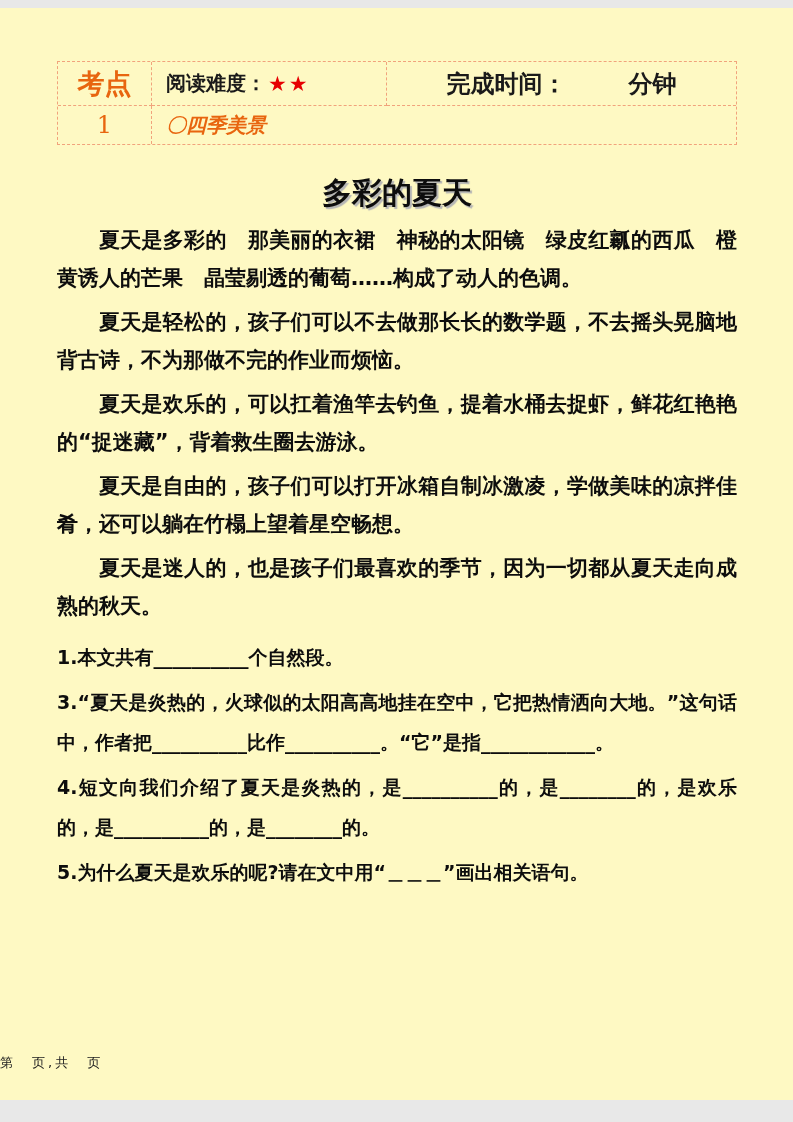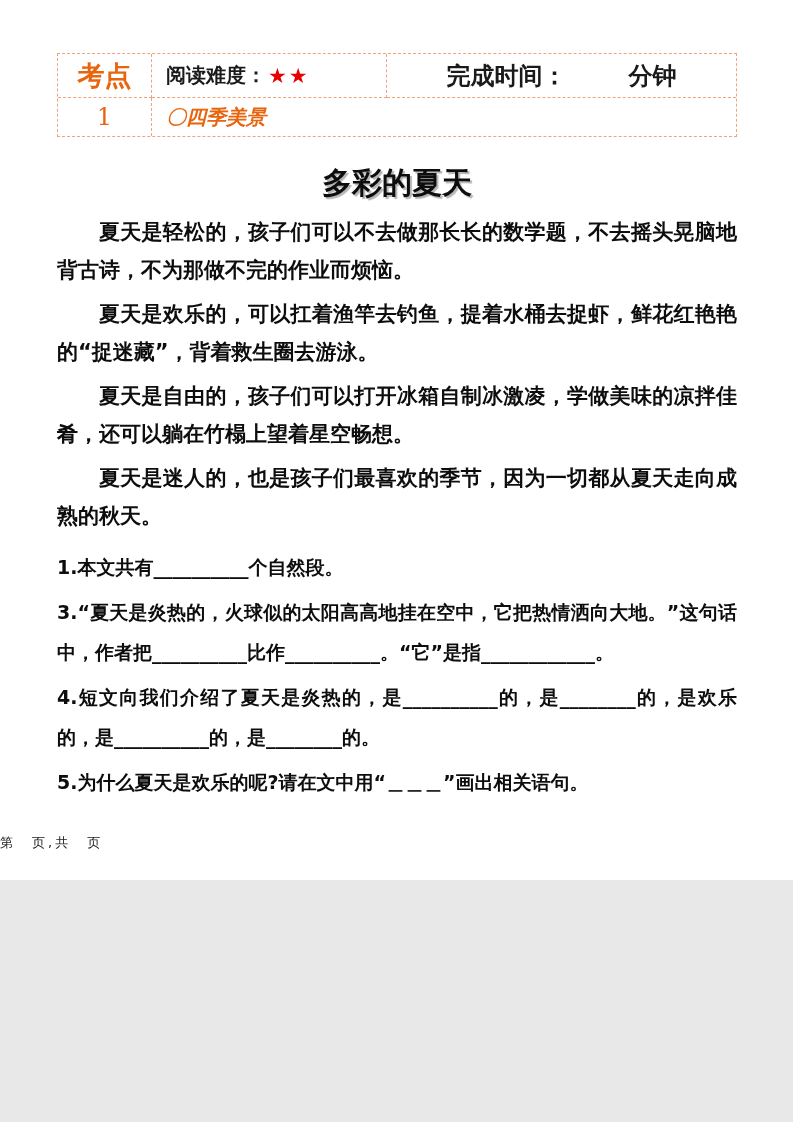--- a/index.html
+++ b/index.html
@@ -3,23 +3,23 @@
 <meta charset="utf-8">
 <style>
   html, body { margin: 0; padding: 0; }
   body {
     background: #e8e8e8;
     font-family: "DejaVu Sans", sans-serif;
   }
   .page {
     position: relative;
     width: 793px;
-    height: 880px;
-    margin: 0 auto;
-    background: #ffffff;
+    height: 1092px;
+    margin: 8px auto;
+    background: #fef9c3;
     overflow: hidden;
     color: #111;
   }
   .content {
     padding: 0 56px 0 57px;
   }
 
   
   .header-table {
     margin-top: 53px;
@@ -87,21 +87,20 @@
 
   
   .article-title {
     margin-top: 31px;
     text-align: center;
     font-size: 30px;
     line-height: 34px;
     font-weight: bold;
     color: #0d0d0d;
     text-shadow: 2px 2px 1px #b5b5b5;
-    font-family: Liberation Mono, monospace;
   }
   .article-body {
     margin-top: 11px;
   }
   .article-body p {
     margin: 0 0 6px 0;
     font-size: 21px;
     line-height: 38px;
     font-weight: bold;
     text-align: justify;
@@ -157,20 +156,21 @@
         <span>1</span>
       </div>
       <div class="cell-topic">
         <span>〇四季美景</span>
       </div>
     </div>
 
     <div class="article-title">多彩的夏天</div>
 
     <div class="article-body">
+      <p>夏天是多彩的　那美丽的衣裙　神秘的太阳镜　绿皮红瓤的西瓜　橙黄诱人的芒果　晶莹剔透的葡萄……构成了动人的色调。</p>
       <p>夏天是轻松的，孩子们可以不去做那长长的数学题，不去摇头晃脑地背古诗，不为那做不完的作业而烦恼。</p>
       <p>夏天是欢乐的，可以扛着渔竿去钓鱼，提着水桶去捉虾，鲜花红艳艳的“捉迷藏”，背着救生圈去游泳。</p>
       <p>夏天是自由的，孩子们可以打开冰箱自制冰激凌，学做美味的凉拌佳肴，还可以躺在竹榻上望着星空畅想。</p>
       <p>夏天是迷人的，也是孩子们最喜欢的季节，因为一切都从夏天走向成熟的秋天。</p>
     </div>
 
     <div class="questions">
       <p>1.本文共有__________个自然段。</p>
       <p>3.“夏天是炎热的，火球似的太阳高高地挂在空中，它把热情洒向大地。”这句话中，作者把__________比作__________。“它”是指____________。</p>
       <p>4.短文向我们介绍了夏天是炎热的，是__________的，是________的，是欢乐的，是__________的，是________的。</p>

